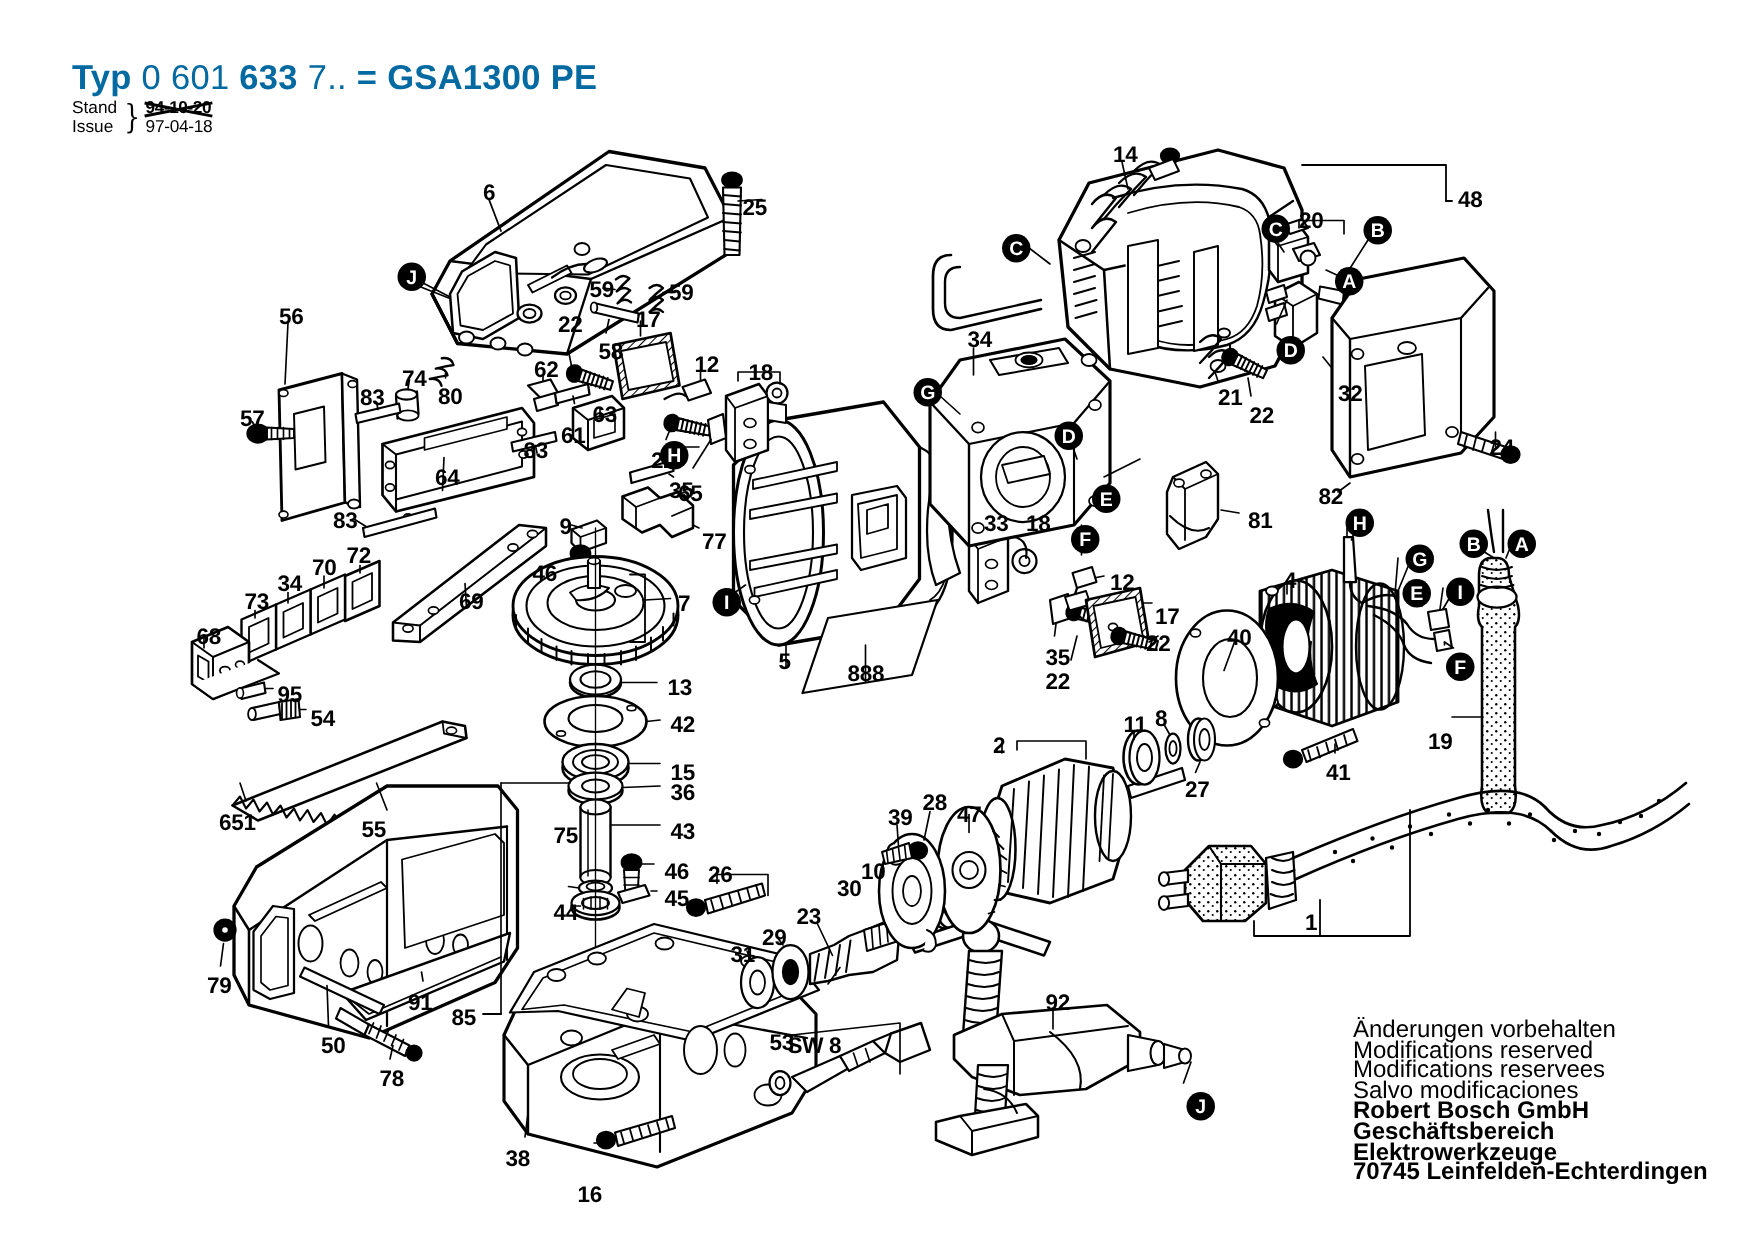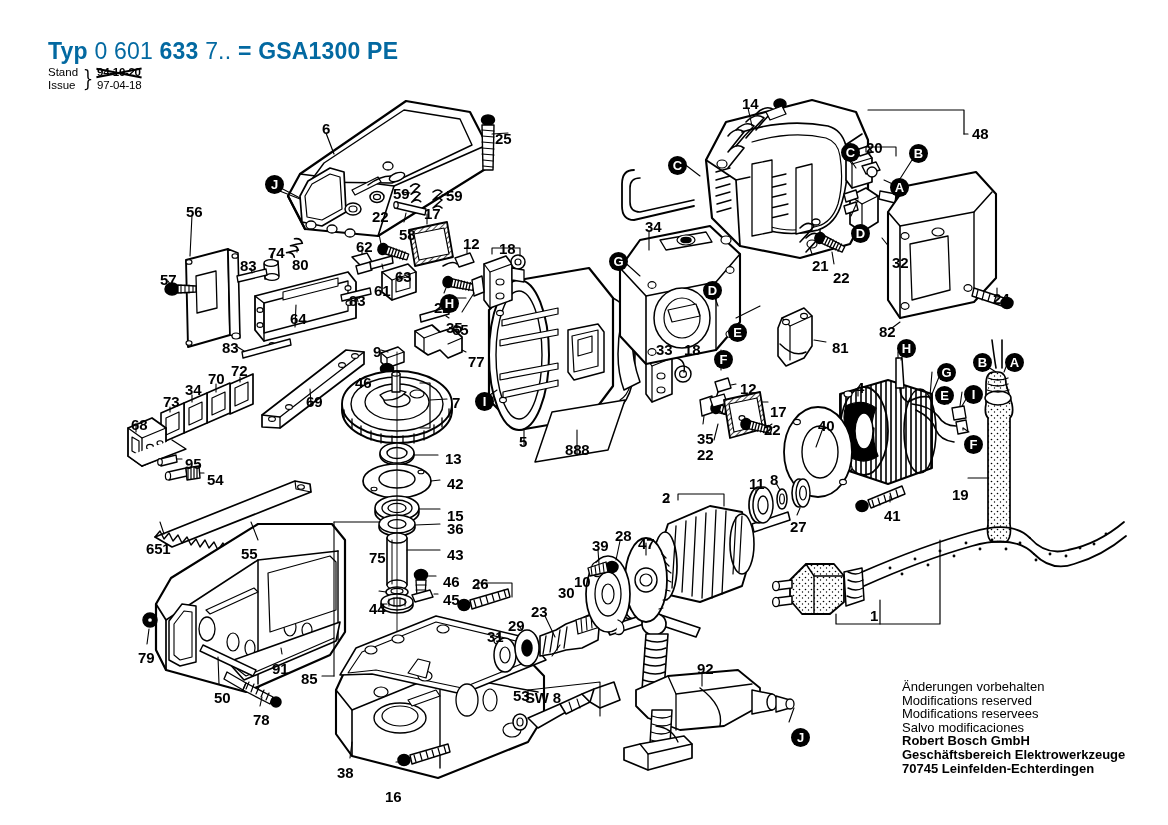--- a/index.html
+++ b/index.html
@@ -52,21 +52,21 @@
     content: ""; position: absolute; left: -1px; right: -1px; top: 50%;
     height: 2px; background: #000; transform-origin: center;
   }
   #date-old::before { transform: rotate(11deg); }
   #date-old::after  { transform: rotate(-11deg); }
   #date-new { font-size: 11.5px; line-height: 12.5px; letter-spacing: -0.2px; }
 
   
   #footer {
     position: absolute; left: 902px; top: 680px;
-    font-size: 13px; line-height: 13.6px; color: #000;
+    font-size: 16px; line-height: 13.6px; color: #000;
   }
   #footer .bold { font-weight: bold; }
 
   
   #drawing { position: absolute; left: 0; top: 0; width: 1168px; height: 825px; }
 
   
   .num {
     position: absolute;
     font-size: 15px;

